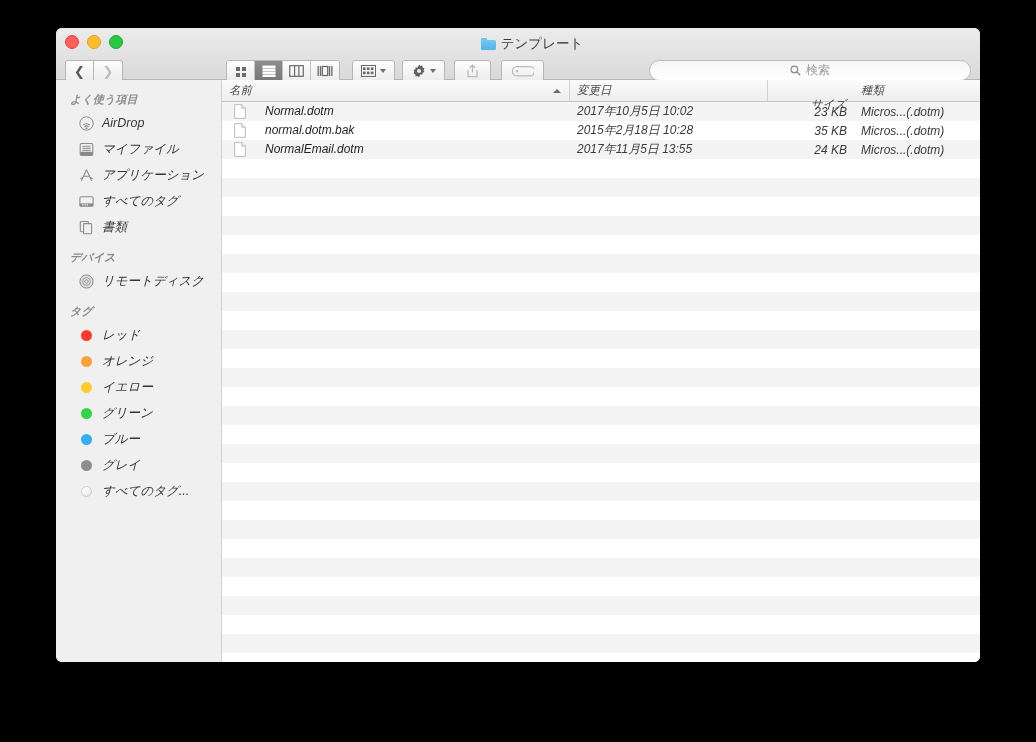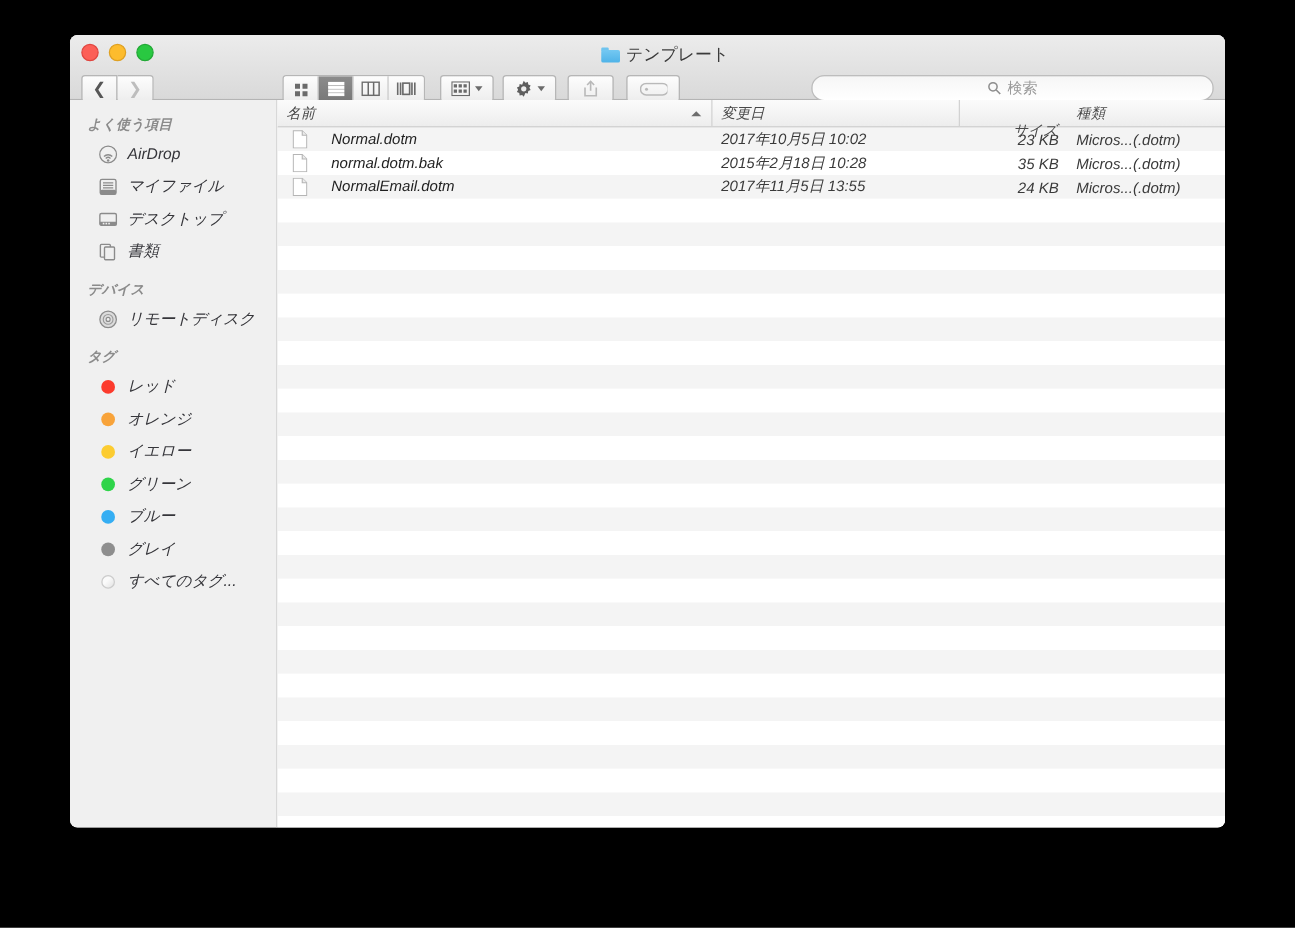--- a/index.html
+++ b/index.html
@@ -444,32 +444,42 @@
             <rect x="1.2" y="1.5" width="12.6" height="12" rx="1.4" fill="none" stroke="#8b8b8b" stroke-width="1.1"></rect>
             <line x1="3.4" y1="4.3" x2="11.6" y2="4.3" stroke="#8b8b8b" stroke-width="1"></line>
             <line x1="3.4" y1="6.3" x2="11.6" y2="6.3" stroke="#8b8b8b" stroke-width="1"></line>
             <line x1="3.4" y1="8.3" x2="11.6" y2="8.3" stroke="#8b8b8b" stroke-width="1"></line>
             <rect x="1.2" y="9.8" width="12.6" height="3.7" rx="1.2" fill="#8b8b8b"></rect>
           </svg>
         </span>
         <span>マイファイル</span>
       </div>
 
+      <div class="sb-item">
+        <span class="sb-icon">
+          <svg width="15" height="15" viewBox="0 0 15 15">
+            <path d="M7.5 1.8L12.6 12.8M7.5 1.8L2.4 12.8" fill="none" stroke="#8b8b8b" stroke-width="1.1"></path>
+            <path d="M4.2 8.2h6.6" fill="none" stroke="#8b8b8b" stroke-width="1.1"></path>
+            <path d="M1.3 10.8l2.6-1.4M13.7 10.8l-2.6-1.4" fill="none" stroke="#8b8b8b" stroke-width="1.1"></path>
+          </svg>
+        </span>
+        <span>アプリケーション</span>
+      </div>
 
       <div class="sb-item">
         <span class="sb-icon">
           <svg width="15" height="15" viewBox="0 0 15 15">
             <rect x="0.9" y="2.8" width="13.2" height="9.4" rx="1.2" fill="none" stroke="#8b8b8b" stroke-width="1.1"></rect>
             <rect x="0.9" y="9.4" width="13.2" height="2.8" fill="#8b8b8b"></rect>
             <rect x="3.2" y="10.2" width="1.3" height="1.3" fill="#f0f0f0"></rect>
             <rect x="5.4" y="10.2" width="1.3" height="1.3" fill="#f0f0f0"></rect>
             <rect x="7.6" y="10.2" width="1.3" height="1.3" fill="#f0f0f0"></rect>
           </svg>
         </span>
-        <span>デスクトップ</span>
+        <span>すべてのタグ</span>
       </div>
 
       <div class="sb-item">
         <span class="sb-icon">
           <svg width="15" height="15" viewBox="0 0 15 15">
             <rect x="1.3" y="1.5" width="8" height="10.2" rx="0.8" fill="none" stroke="#8b8b8b" stroke-width="1.1"></rect>
             <rect x="4.6" y="3.6" width="8" height="10.2" rx="0.8" fill="#f0f0f0" stroke="#8b8b8b" stroke-width="1.1"></rect>
           </svg>
         </span>
         <span>書類</span>

